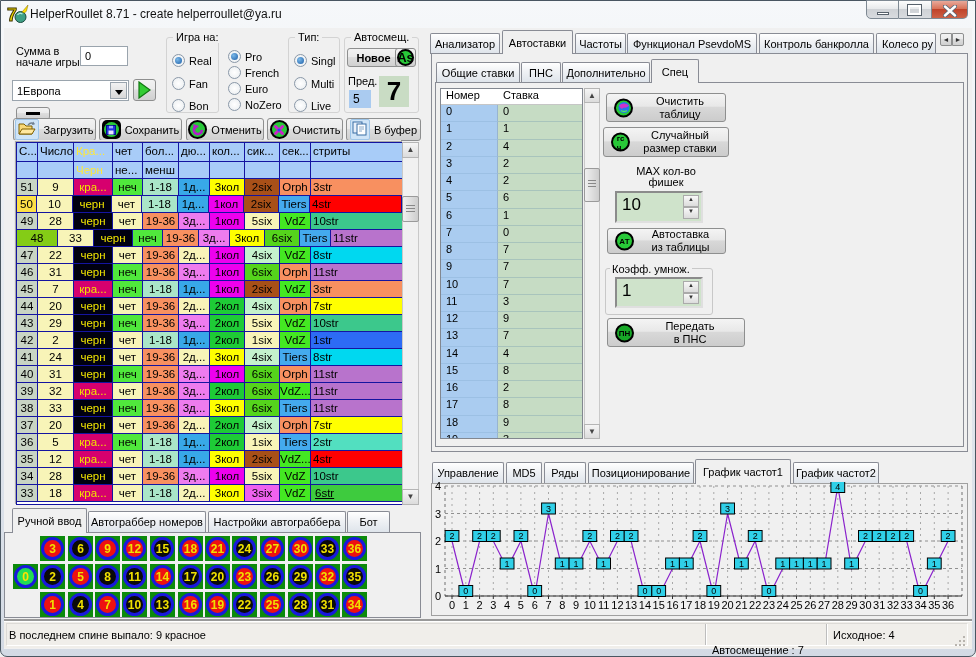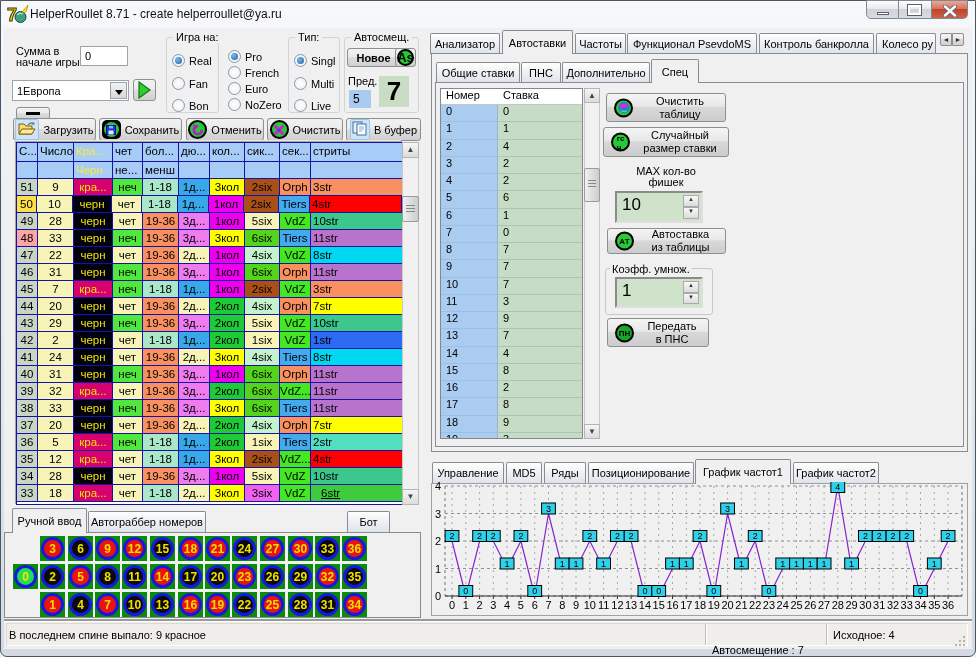--- a/index.html
+++ b/index.html
@@ -236,21 +236,21 @@
         <div class="lc" style="width:39px;background:#000010;color:#f0e400;">черн</div>
         <div class="lc" style="width:30px;background:#f8f4b8;color:#000;">чет</div>
         <div class="lc" style="width:36px;background:#f89060;color:#000;">19-36</div>
         <div class="lc" style="width:31px;background:#ee7cee;color:#000;">3д...</div>
         <div class="lc" style="width:35px;background:#ee00ee;color:#000;">1кол</div>
         <div class="lc" style="width:35px;background:#f8f4b8;color:#000;">5six</div>
         <div class="lc" style="width:31px;background:#44e822;color:#000;">VdZ</div>
         <div class="lc" style="width:92px;background:#3cc88c;color:#000;text-align:left;padding-left:2px;">10str</div>
       </div>
 <div class="lrow" style="height:17px">
-        <div class="lc" style="width:21px;background:#fca5a5;color:#000;">48</div>
+        <div class="lc" style="width:41px;background:#84cc16;color:#000;">48</div>
         <div class="lc" style="width:36px;background:#f8f4b8;color:#000;">33</div>
         <div class="lc" style="width:39px;background:#000010;color:#f0e400;">черн</div>
         <div class="lc" style="width:30px;background:#50e83c;color:#000;">неч</div>
         <div class="lc" style="width:36px;background:#f89060;color:#000;">19-36</div>
         <div class="lc" style="width:31px;background:#ee7cee;color:#000;">3д...</div>
         <div class="lc" style="width:35px;background:#ffff00;color:#000;">3кол</div>
         <div class="lc" style="width:35px;background:#55d41c;color:#000;">6six</div>
         <div class="lc" style="width:31px;background:#44aaee;color:#000;">Tiers</div>
         <div class="lc" style="width:92px;background:#b873cc;color:#000;text-align:left;padding-left:2px;">11str</div>
       </div>
@@ -425,31 +425,32 @@
 <div class="lrow" style="height:17px">
         <div class="lc" style="width:21px;background:#c8d4c4;color:#000;">33</div>
         <div class="lc" style="width:36px;background:#f8f4b8;color:#000;">18</div>
         <div class="lc" style="width:39px;background:#d6006e;color:#f0e400;">кра...</div>
         <div class="lc" style="width:30px;background:#f8f4b8;color:#000;">чет</div>
         <div class="lc" style="width:36px;background:#aae6c8;color:#000;">1-18</div>
         <div class="lc" style="width:31px;background:#f8f4b8;color:#000;">2д...</div>
         <div class="lc" style="width:35px;background:#ffff00;color:#000;">3кол</div>
         <div class="lc" style="width:35px;background:#ee62ee;color:#000;">3six</div>
         <div class="lc" style="width:31px;background:#44e822;color:#000;">VdZ</div>
-        <div class="lc" style="width:92px;background:#3ecb3e;color:#000;text-align:left;padding-left:10px;text-decoration:underline;">6str</div>
+        <div class="lc" style="width:92px;background:#3ecb3e;color:#000;text-align:left;padding-left:4px;text-decoration:underline;">6str</div>
       </div>
 </div>
 
 <div class="sb" style="left:402px;top:142px;width:17px;height:363px"></div>
 <div class="sbtn" style="left:402px;top:142px;width:17px;height:16px">▲</div>
 <div class="sbtn" style="left:402px;top:489px;width:17px;height:16px">▼</div>
 <div class="sthumb" style="left:402px;top:196px;width:17px;height:26px"></div>
 
 <div class="tab sel" style="left:12px;top:508px;width:75px;height:25px;padding-top:6px">Ручной ввод</div>
 <div class="tab" style="left:88px;top:511px;width:118px;height:22px">Автограббер номеров</div>
+<div class="tab" style="left:208px;top:511px;width:138px;height:22px">Настройки автограббера</div>
 <div class="tab" style="left:347px;top:511px;width:43px;height:22px">Бот</div>
 <div class="panel" style="left:4px;top:532px;width:417px;height:86px"></div>
 <div class="nq" style="left:40px;top:536px">
       <div class="ni r">
         <span>3</span>
       </div>
     </div>
 <div class="nq" style="left:68px;top:536px">
       <div class="ni b">
         <span>6</span>
@@ -766,21 +767,21 @@
     </div>
 <div class="gbox" style="left:605px;top:268px;width:108px;height:47px;border-color:#c8c8c8"></div>
 <div class="abs" style="left:610px;top:263px;background:#f0f0f0;padding:0 2px">Коэфф. умнож.</div>
 <div class="spin" style="left:615px;top:277px;width:88px;height:31px">
       <div class="v">1</div>
       <div class="spinbtns">
         <div class="spb" style="top:0">▲</div>
         <div class="spb" style="bottom:0">▼</div>
       </div>
     </div>
-<div class="icbtn" style="left:607px;top:318px;width:102px;height:29px">
+<div class="icbtn" style="left:607px;top:318px;width:138px;height:29px">
       <div class="ic gcirc" style="background:#18a828">ПН</div>
       <div class="tx">Передать<br>в ПНС</div>
     </div>
 
 <div class="tab" style="left:432px;top:462px;width:72px;height:22px">Управление</div>
 <div class="tab" style="left:506px;top:462px;width:36px;height:22px">MD5</div>
 <div class="tab" style="left:544px;top:462px;width:42px;height:22px">Ряды</div>
 <div class="tab" style="left:588px;top:462px;width:106px;height:22px">Позиционирование</div>
 <div class="tab sel" style="left:695px;top:459px;width:96px;height:25px;padding-top:6px">График частот1</div>
 <div class="tab" style="left:793px;top:462px;width:86px;height:22px">График частот2</div>

